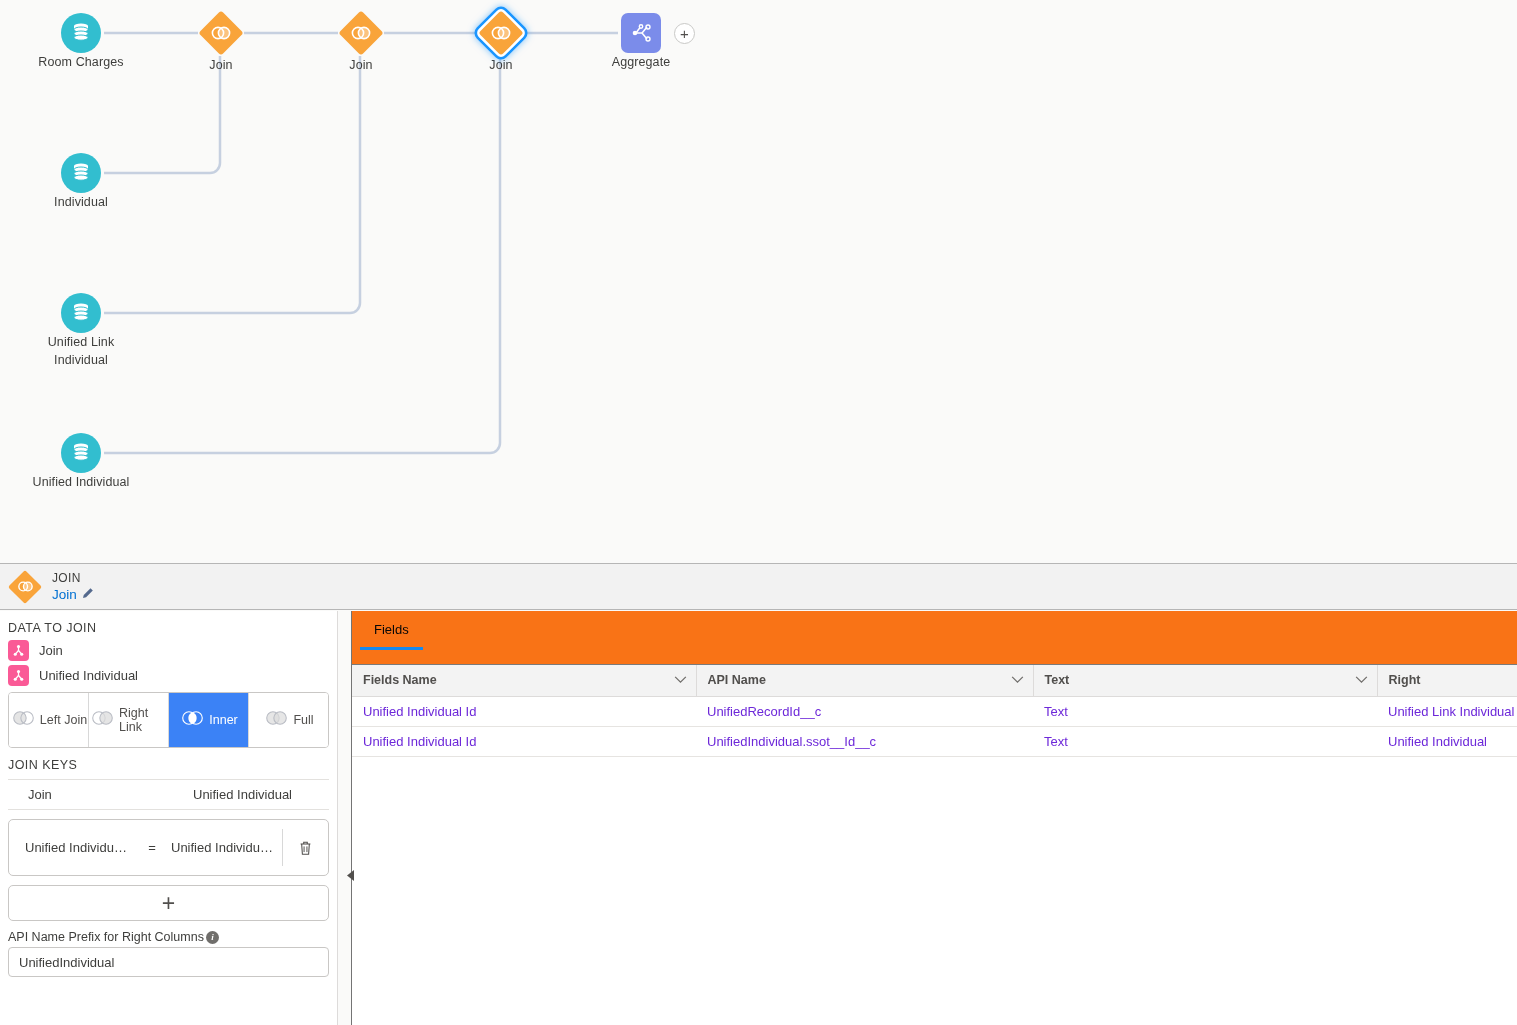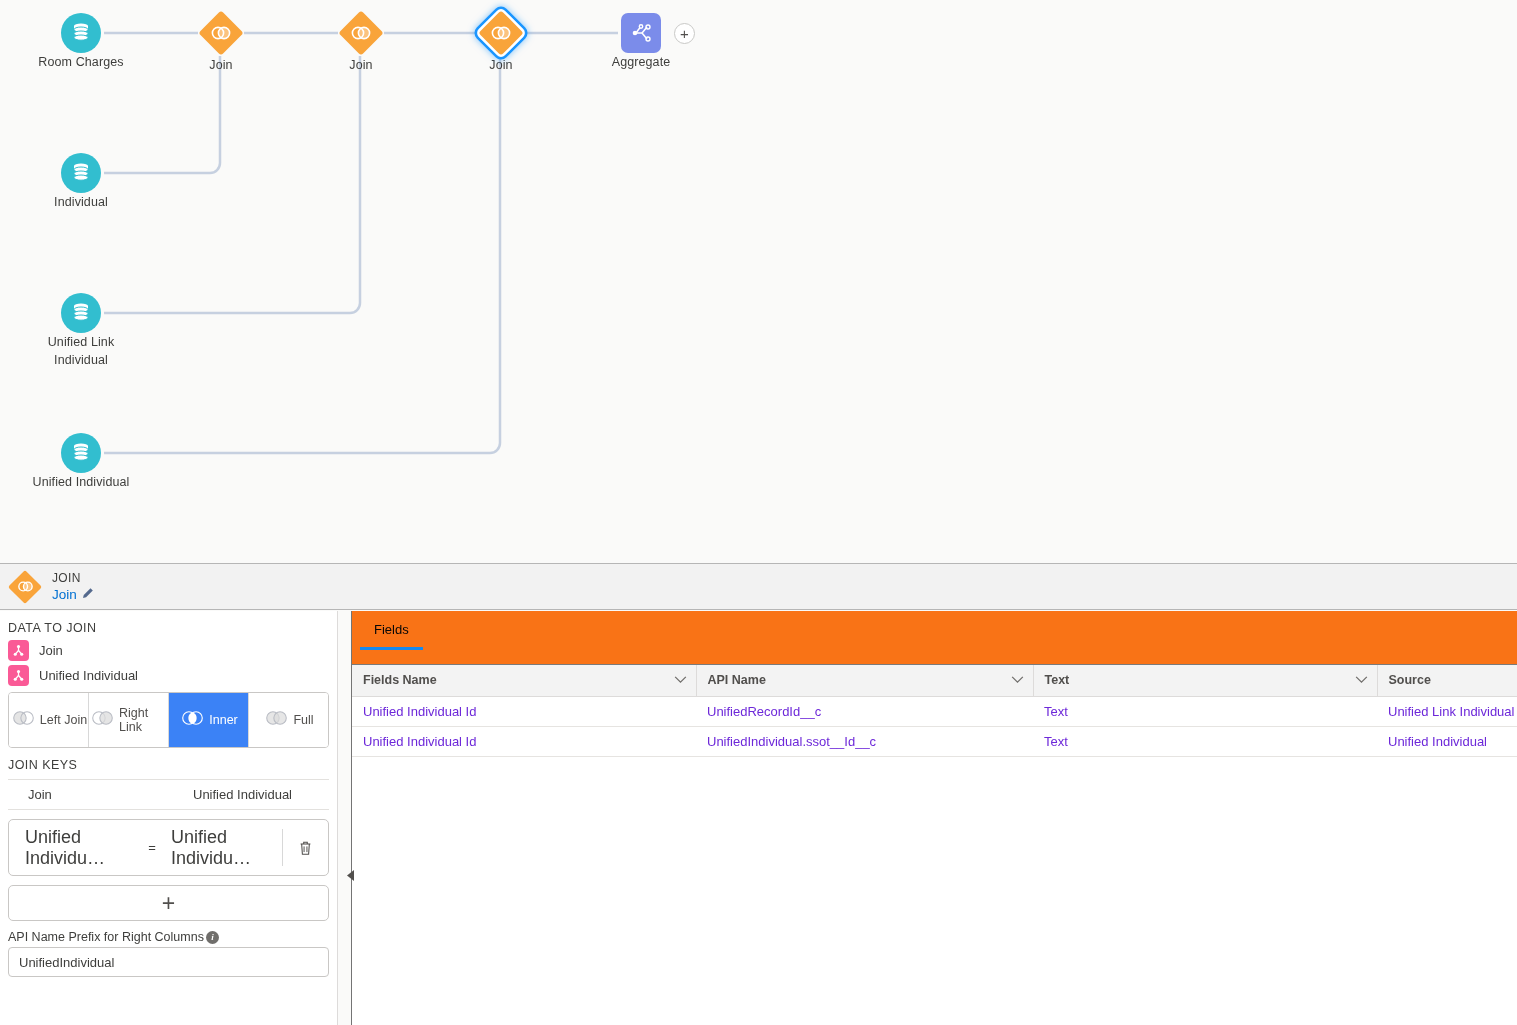--- a/index.html
+++ b/index.html
@@ -119,21 +119,21 @@
     margin: 4px 8px 0 8px; padding-left: 20px;
   }
   .keys-head .kh { font-size: 13px; color: #3e3e3c; }
   .keys-head .kh:first-child { width: 165px; }
 
   .keyrow {
     margin: 9px 8px 0 8px; height: 57px;
     border: 1px solid #c9c7c5; border-radius: 5px;
     display: flex; align-items: center;
   }
-  .keyrow .kv { font-size: 18px; color: #3e3e3c; }
+  .keyrow .kv { font-size: 13px; color: #3e3e3c; }
   .keyrow .kv.left { width: 130px; padding-left: 16px; }
   .keyrow .eq { width: 26px; text-align: center; font-size: 13px; color: #3e3e3c; }
   .keyrow .kv.right { flex: 1; padding-left: 6px; }
   .keyrow .trash {
     width: 46px; height: 37px; border-left: 1px solid #d8d8d8;
     display: flex; align-items: center; justify-content: center; cursor: pointer;
   }
 
   .add-key {
     margin: 9px 8px 0 8px; height: 36px;
@@ -497,21 +497,21 @@
         </th>
         <th class="col-c">
           <span>Text</span>
           <span class="chev">
             <svg width="13" height="8" viewBox="0 0 14 9">
                 <path d="M1,1 L7,7 L13,1" fill="none" stroke="#706e6b" stroke-width="1.4"></path>
               </svg>
           </span>
         </th>
         <th class="col-d">
-          <span>Source</span>
+          <span>Right</span>
         </th>
       </tr>
     </thead>
     <tbody>
       <tr>
         <td>Unified Individual Id</td>
         <td>UnifiedRecordId__c</td>
         <td>Text</td>
         <td>Unified Link Individual</td>
       </tr>

